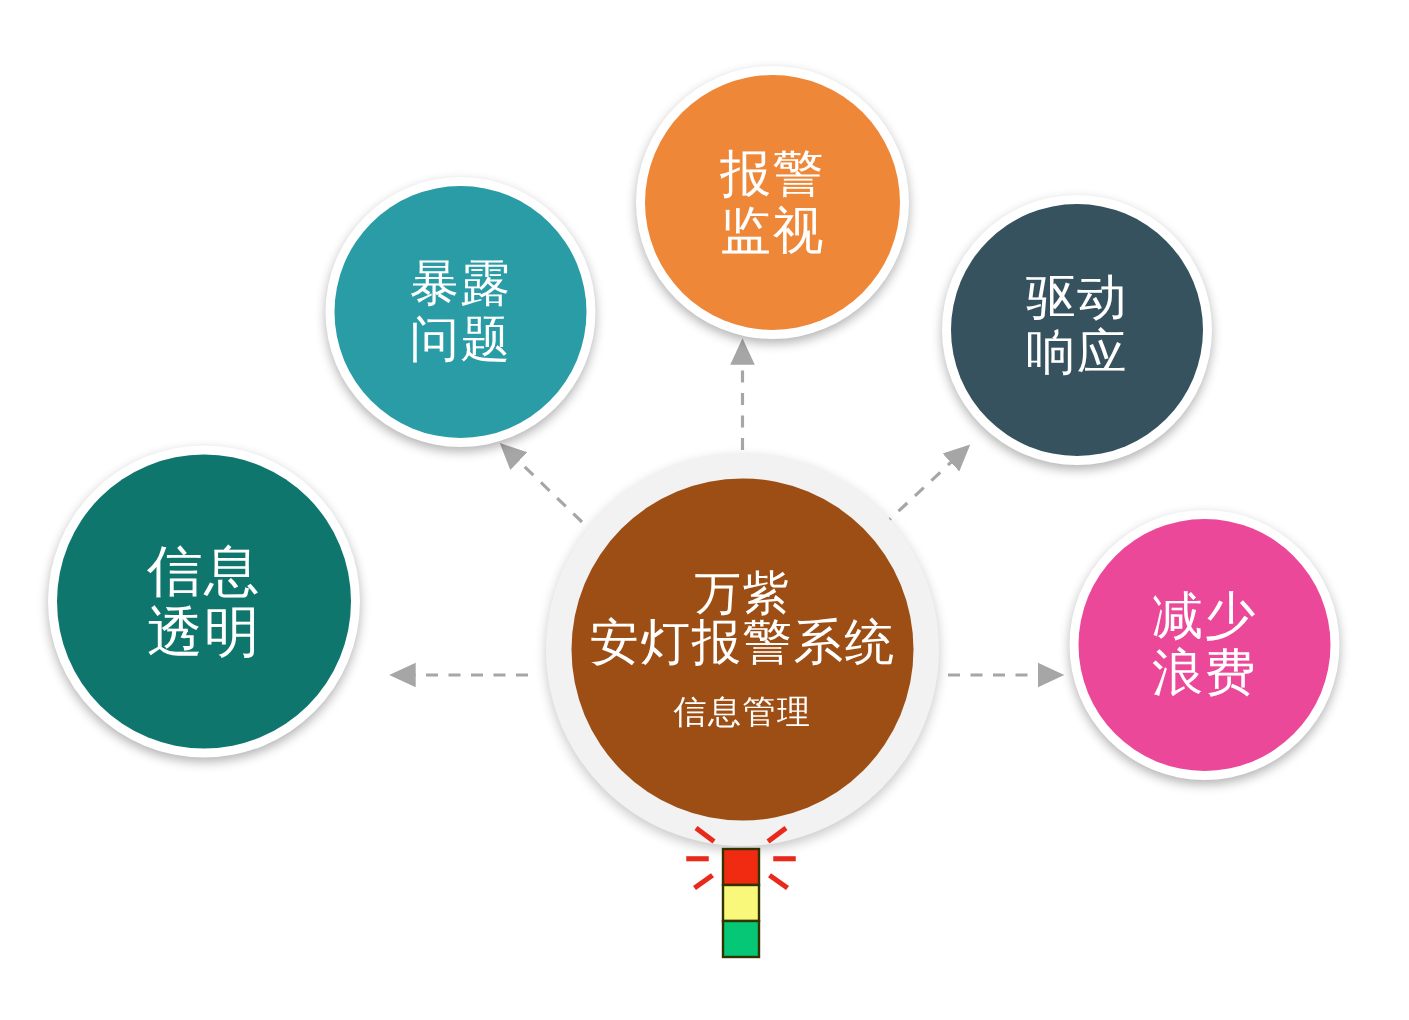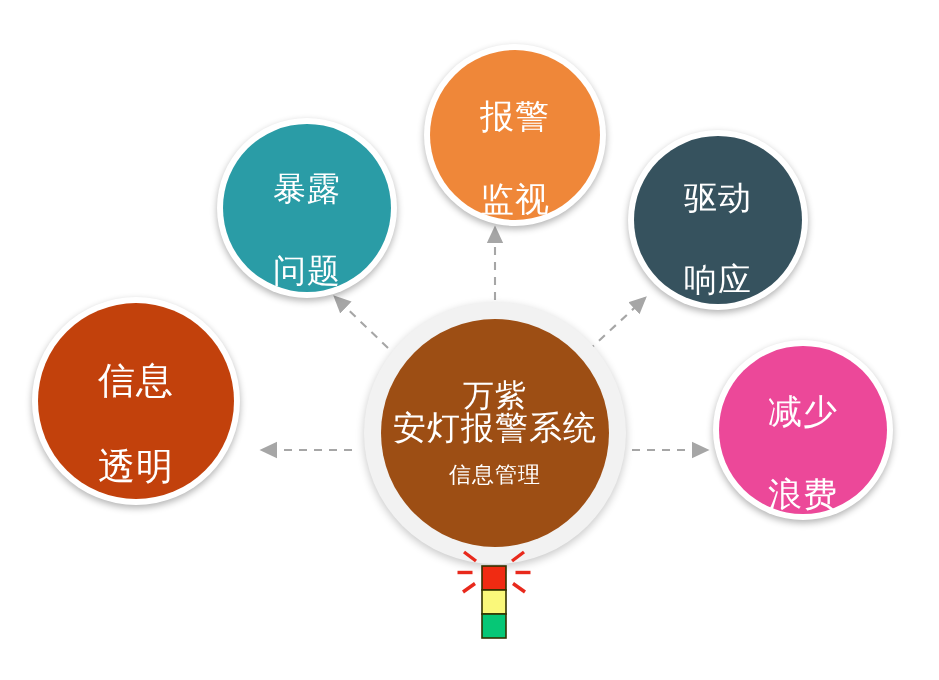--- a/index.html
+++ b/index.html
@@ -46,21 +46,21 @@
     flex-direction: column;
     align-items: center;
     justify-content: center;
     text-align: center;
     color: #ffffff;
     line-height: 1.12;
     letter-spacing: 1px;
     width: calc(100% - 12px);
     height: calc(100% - 12px);
   }
-  .bubble-line { display: block; white-space: nowrap; margin-top: 45px; }
+  .bubble-line { display: block; white-space: nowrap; }
 
   
   #hub {
     position: absolute;
     left: 364px;
     top: 302px;
     width: 262px;
     height: 262px;
     border-radius: 50%;
     background: #f2f2f2;
@@ -129,21 +129,21 @@
           <span class="bubble-line">问题</span>
         </div>
       </div>
       <div class="bubble" style="left: 628px; top: 130px; width: 180px; height: 180px; font-family: Liberation Mono, monospace;">
         <div class="bubble-fill" style="background: rgb(54, 82, 94); color: rgb(255, 255, 255); font-size: 33px;">
           <span class="bubble-line">驱动</span>
           <span class="bubble-line">响应</span>
         </div>
       </div>
       <div class="bubble" style="left: 32px; top: 297px; width: 208px; height: 208px;">
-        <div class="bubble-fill" style="background: #c2410c; color: rgb(255, 255, 255); font-size: 37px;">
+        <div class="bubble-fill" style="background: #0f766e; color: rgb(255, 255, 255); font-size: 37px;">
           <span class="bubble-line">信息</span>
           <span class="bubble-line">透明</span>
         </div>
       </div>
       <div class="bubble" style="left: 713px; top: 340px; width: 180px; height: 180px;">
         <div class="bubble-fill" style="background: #ec4899; color: rgb(255, 255, 255); font-size: 34px;">
           <span class="bubble-line">减少</span>
           <span class="bubble-line">浪费</span>
         </div>
       </div>

